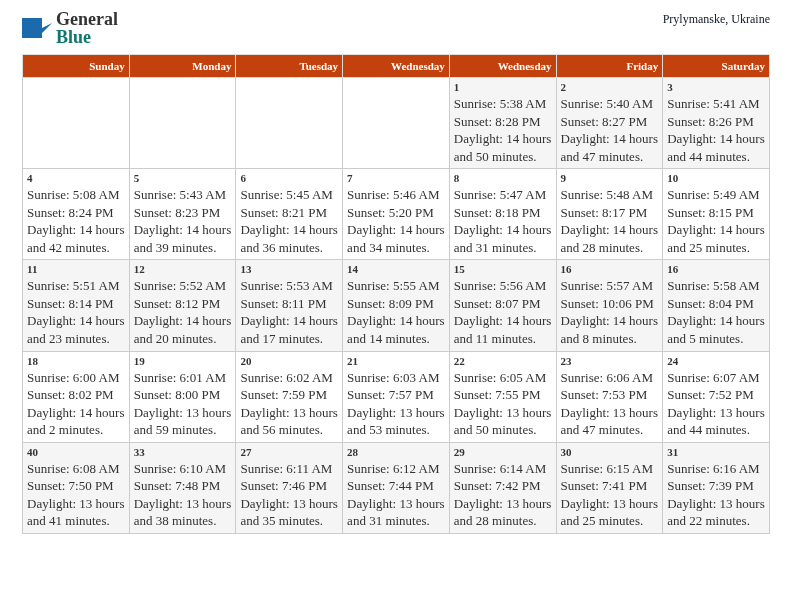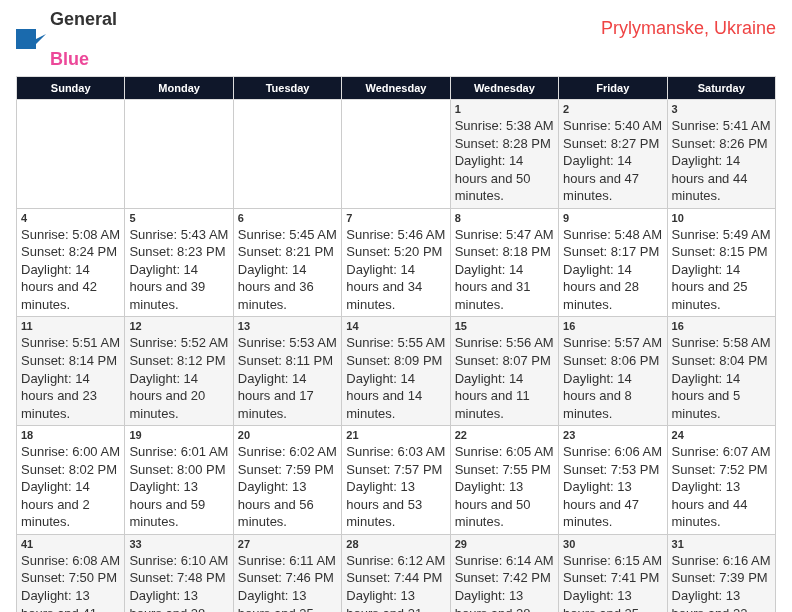--- a/index.html
+++ b/index.html
@@ -6,21 +6,22 @@
     body {
       font-family: Arial, sans-serif;
       background: #fff;
       width: 792px;
       height: 612px;
       overflow: hidden;
     }
     .container {
       width: 792px;
       height: 548px;
-      padding: 10px 16px;
+      padding: 10px 22px;
+      font-family: Liberation Serif, serif;
     }
     .header {
       display: flex;
       justify-content: space-between;
       align-items: flex-start;
       margin-bottom: 8px;
     }
     .logo {
       display: flex;
       align-items: center;
@@ -31,54 +32,53 @@
       line-height: 1;
     }
     .logo-general {
       font-size: 18px;
       font-weight: bold;
       color: #333;
     }
     .logo-blue {
       font-size: 18px;
       font-weight: bold;
-      color: #ec4899;
-      margin-top: 22px;
+      color: #0f766e;
     }
     .logo-icon {
       width: 30px;
       height: 30px;
       margin-right: 4px;
     }
     .title-block {
       text-align: right;
     }
     .month-title {
       font-size: 36px;
       font-weight: 300;
       color: #333;
       line-height: 1;
     }
     .location {
-      font-size: 18px;
-      color: #ef4444;
-      margin-top: 8px;
+      font-size: 12px;
+      color: #0f172a;
+      margin-top: 2px;
     }
     table {
       width: 100%;
       border-collapse: collapse;
       table-layout: fixed;
     }
     thead tr th {
-      background-color: #0f172a;
+      background-color: #c2410c;
       color: #fff;
       font-size: 11px;
       font-weight: bold;
       padding: 5px 4px;
-      text-align: center;
+      text-align: right;
       border: 1px solid #ddd;
     }
     tbody tr td {
       border: 1px solid #ccc;
       vertical-align: top;
       padding: 3px 4px;
       font-size: 9px;
       color: #333;
       height: 82px;
       background: #fff;
@@ -245,21 +245,21 @@
           <td>
             <span class="day-num">15</span>
             <div class="day-info">Sunrise: 5:56 AM
 Sunset: 8:07 PM
 Daylight: 14 hours
 and 11 minutes.</div>
           </td>
           <td>
             <span class="day-num">16</span>
             <div class="day-info">Sunrise: 5:57 AM
-Sunset: 8:06 PM
+Sunset: 10:06 PM
 Daylight: 14 hours
 and 8 minutes.</div>
           </td>
           <td>
             <span class="day-num">16</span>
             <div class="day-info">Sunrise: 5:58 AM
 Sunset: 8:04 PM
 Daylight: 14 hours
 and 5 minutes.</div>
           </td>
@@ -310,21 +310,21 @@
           <td>
             <span class="day-num">24</span>
             <div class="day-info">Sunrise: 6:07 AM
 Sunset: 7:52 PM
 Daylight: 13 hours
 and 44 minutes.</div>
           </td>
         </tr>
         <tr>
           <td>
-            <span class="day-num">41</span>
+            <span class="day-num">40</span>
             <div class="day-info">Sunrise: 6:08 AM
 Sunset: 7:50 PM
 Daylight: 13 hours
 and 41 minutes.</div>
           </td>
           <td>
             <span class="day-num">33</span>
             <div class="day-info">Sunrise: 6:10 AM
 Sunset: 7:48 PM
 Daylight: 13 hours

